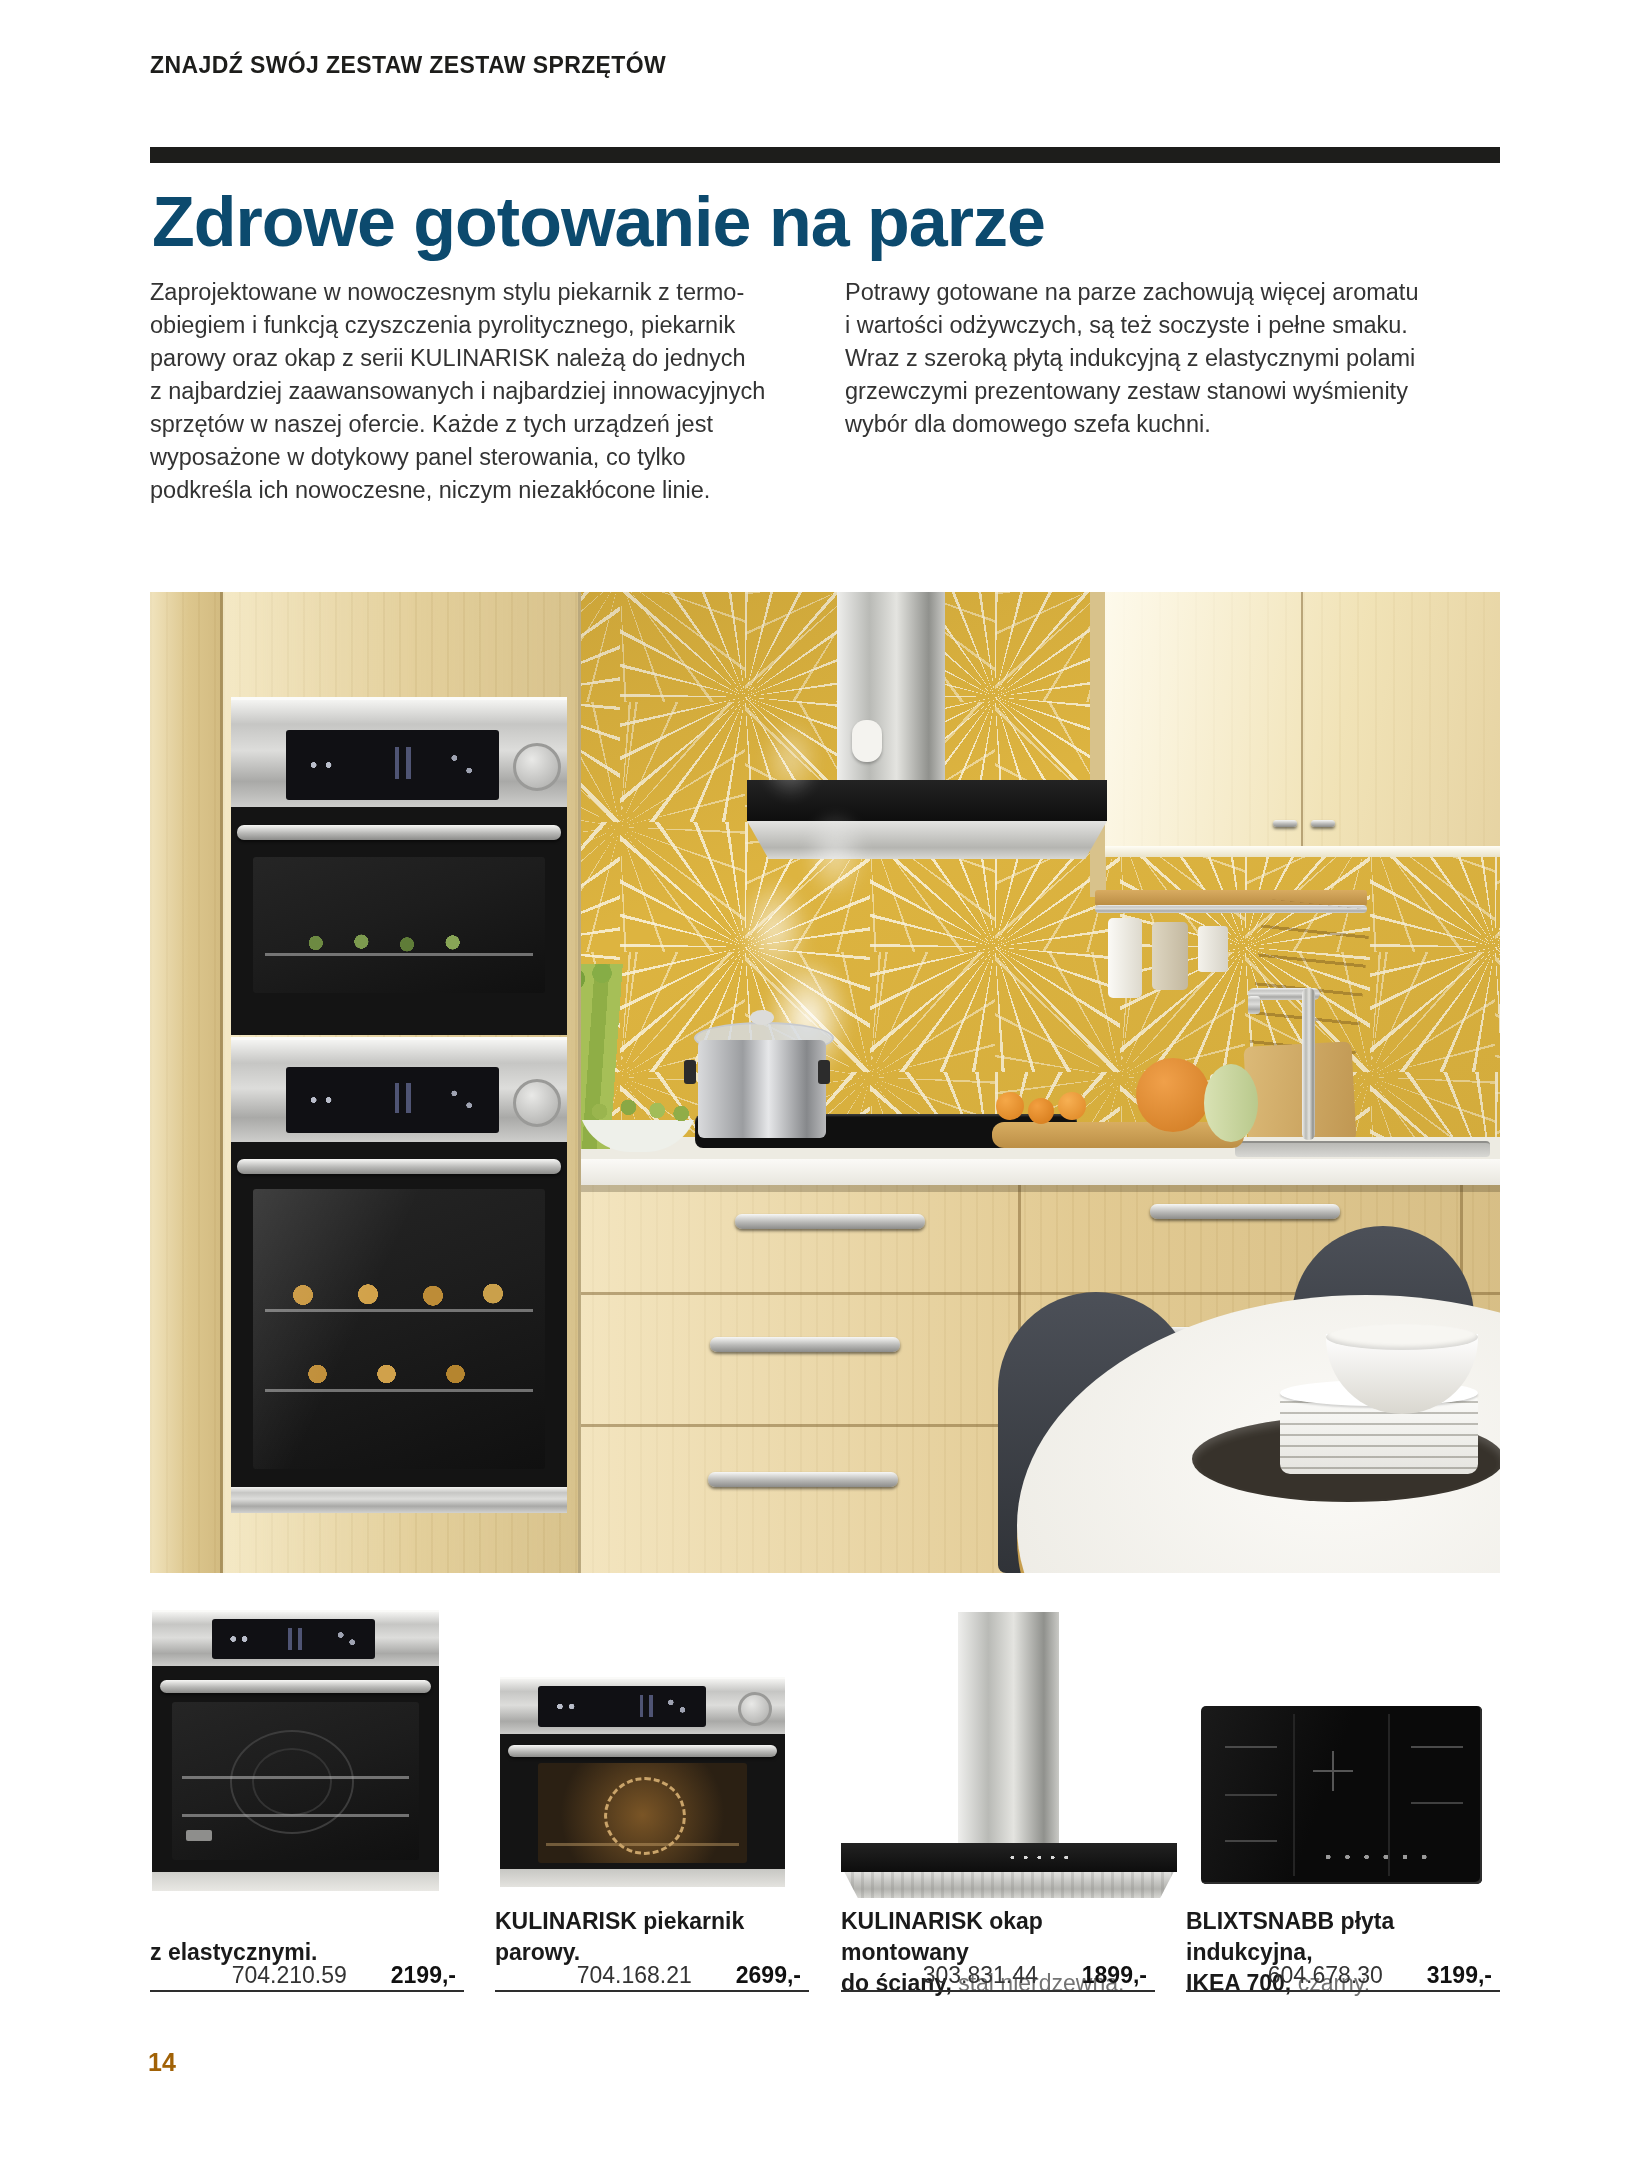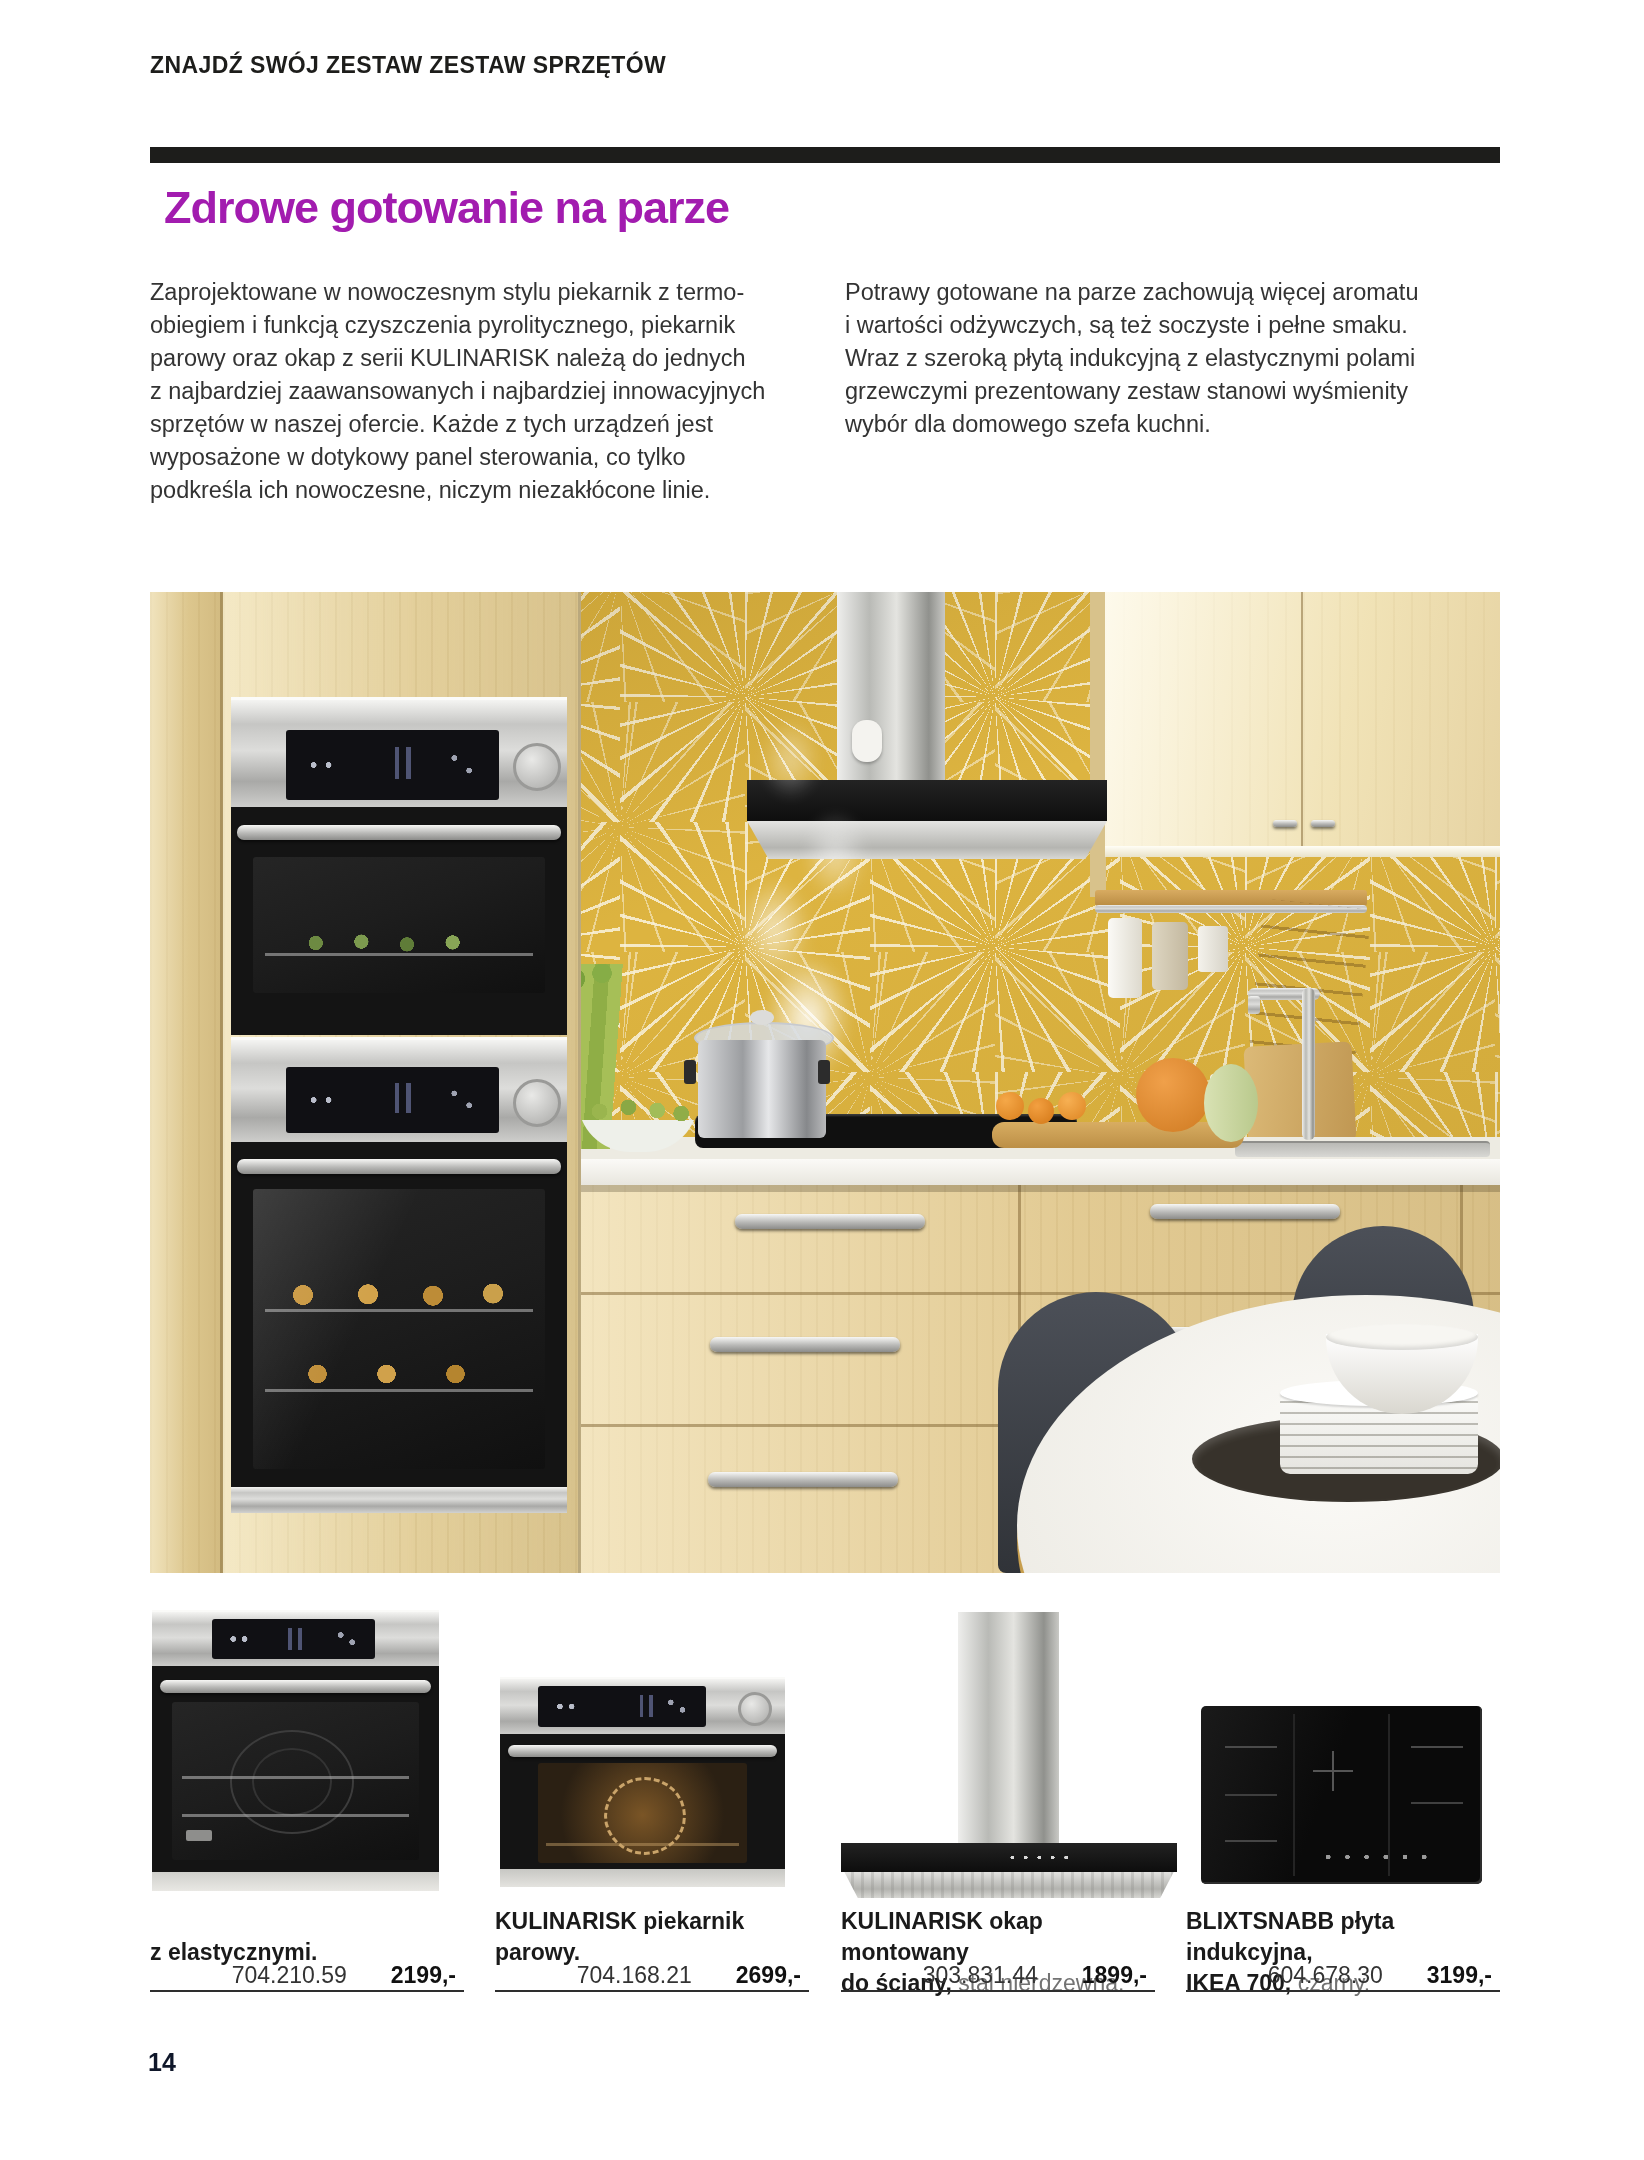--- a/index.html
+++ b/index.html
@@ -5,25 +5,25 @@
   html,body{margin:0;padding:0;}
   body{
     width:1644px;height:2160px;position:relative;background:#ffffff;
     font-family:"Liberation Sans", sans-serif;color:#1a1a1a;overflow:hidden;
   }
   .abs{position:absolute;}
 
   
   .eyebrow{left:150px;top:52px;font-size:23px;font-weight:bold;letter-spacing:.4px;color:#1d1d1b;}
   .title-bar{left:150px;top:147px;width:1350px;height:16px;background:#1d1d1b;}
-  .page-title{left:164px;top:182px;font-size:45px;font-weight:bold;letter-spacing:-1px;color:#a21caf;}
+  .page-title{left:152px;top:182px;font-size:70px;font-weight:bold;letter-spacing:-1px;color:#0c4a6e;}
   .intro{font-size:23.5px;line-height:33px;color:#333;white-space:pre-line;}
   .intro-left{left:150px;top:276px;width:660px;}
   .intro-right{left:845px;top:276px;width:580px;}
-  .page-num{left:148px;top:2048px;font-size:25px;font-weight:bold;color:#0f172a;}
+  .page-num{left:148px;top:2048px;font-size:25px;font-weight:bold;color:#a16207;}
 
   
   .steel{background:linear-gradient(180deg,#f4f4f2,#c6c6c4 22%,#dddddb 46%,#a9a9a7 74%,#d2d2d0);}
   .steelv{background:linear-gradient(90deg,#eeeeec,#b9bab6 30%,#e4e4e0 55%,#90918d 85%,#c9c9c5);}
   .blackbody{background:#141414;}
   .handlebar{background:linear-gradient(180deg,#f7f7f5,#b8b8b6 55%,#8c8c8a);border-radius:7px;box-shadow:0 2px 3px rgba(0,0,0,.5);}
   .ctrl{background-color:#101014;border-radius:3px;
     background-image:
       radial-gradient(circle 3px at 13% 50%, #b9bdca 90%, transparent),
       radial-gradient(circle 3px at 20% 50%, #b9bdca 90%, transparent),

